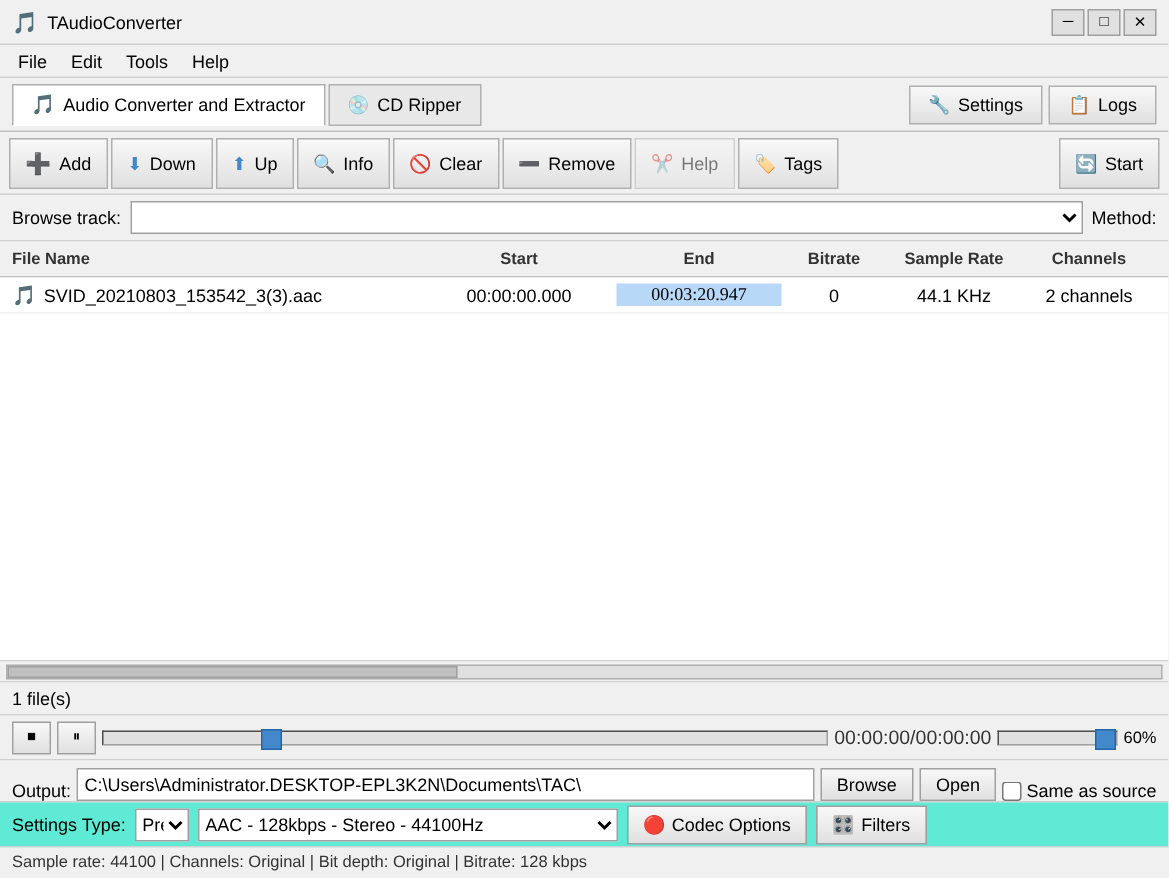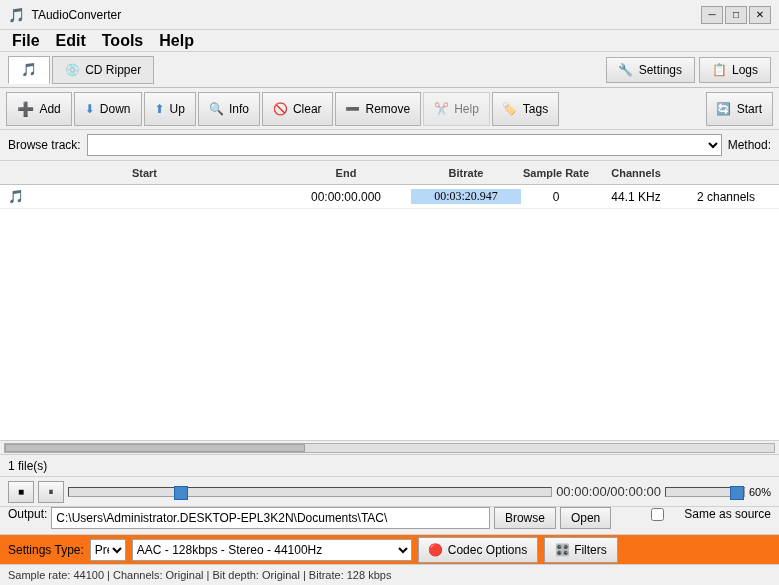--- a/index.html
+++ b/index.html
@@ -52,22 +52,21 @@
       height: 22px;
       display: flex;
       align-items: center;
       padding: 0 4px;
       border-bottom: 1px solid #d0d0d0;
       flex-shrink: 0;
     }
     .menu-item {
       padding: 2px 8px;
       cursor: pointer;
-      font-size: 16px;
-      font-weight: bold;
+      font-size: 12px;
     }
 
     
     .tab-bar {
       background: #f0f0f0;
       height: 36px;
       display: flex;
       align-items: center;
       padding: 0 8px;
       border-bottom: 1px solid #c0c0c0;
@@ -306,21 +305,21 @@
       border: 1px solid #2266aa;
     }
     .vol-label { font-size: 11px; }
 
     
     .output-row {
       height: 28px;
       background: #f0f0f0;
       border-bottom: 1px solid #d0d0d0;
       display: flex;
-      align-items: flex-start;
+      align-items: flex-end;
       padding: 0 8px;
       gap: 4px;
       flex-shrink: 0;
     }
     .output-label { font-size: 12px; white-space: nowrap; }
     .output-input {
       flex: 1;
       height: 22px;
       border: 1px solid #a0a0a0;
       background: white;
@@ -331,30 +330,29 @@
       height: 22px;
       padding: 0 10px;
       border: 1px solid #a0a0a0;
       background: linear-gradient(to bottom, #f8f8f8, #e0e0e0);
       cursor: pointer;
       font-size: 12px;
     }
     .checkbox-label {
       display: flex;
       align-items: center;
-      gap: 20px;
+      gap: 3px;
       font-size: 12px;
       white-space: nowrap;
-      margin-left: 36px;
     }
 
     
     .settings-row {
       height: 30px;
-      background: #f97316;
+      background: #5eead4;
       border-bottom: 1px solid #d0d0d0;
       display: flex;
       align-items: center;
       padding: 0 8px;
       gap: 6px;
       flex-shrink: 0;
     }
     .settings-type-label { font-size: 12px; white-space: nowrap; }
     .presets-select {
       height: 22px;
@@ -438,20 +436,21 @@
   <span class="menu-item">File</span>
   <span class="menu-item">Edit</span>
   <span class="menu-item">Tools</span>
   <span class="menu-item">Help</span>
 </div>
 
 <div class="tab-bar">
   <div class="tabs-left">
     <div class="tab active">
       <span class="icon-music">🎵</span>
+      <span>Audio Converter and Extractor</span>
     </div>
     <div class="tab">
       <span class="icon-cd">💿</span>
       <span>CD Ripper</span>
     </div>
   </div>
   <div class="tabs-right">
     <button class="header-btn">
       <span>🔧</span>
       <span>Settings</span>
@@ -502,31 +501,33 @@
   </button>
 </div>
 
 <div class="audio-track-row">
   <span class="audio-track-label">Browse track:</span>
   <select class="audio-track-select"></select>
   <span class="method-label">Method:</span>
 </div>
 
 <div class="file-list-header">
+  <div class="col-header">File Name</div>
   <div class="col-header center">Start</div>
   <div class="col-header center">End</div>
   <div class="col-header center">Bitrate</div>
   <div class="col-header center">Sample Rate</div>
   <div class="col-header center">Channels</div>
 </div>
 
 <div class="file-list-body">
   <div class="file-row">
     <div class="file-name-cell">
       <span class="icon-music">🎵</span>
+      <span>SVID_20210803_153542_3(3).aac</span>
     </div>
     <div class="cell">00:00:00.000</div>
     <div class="cell end-col">00:03:20.947</div>
     <div class="cell">0</div>
     <div class="cell">44.1 KHz</div>
     <div class="cell">2 channels</div>
   </div>
 </div>
 
 <div class="hscroll-bar">

